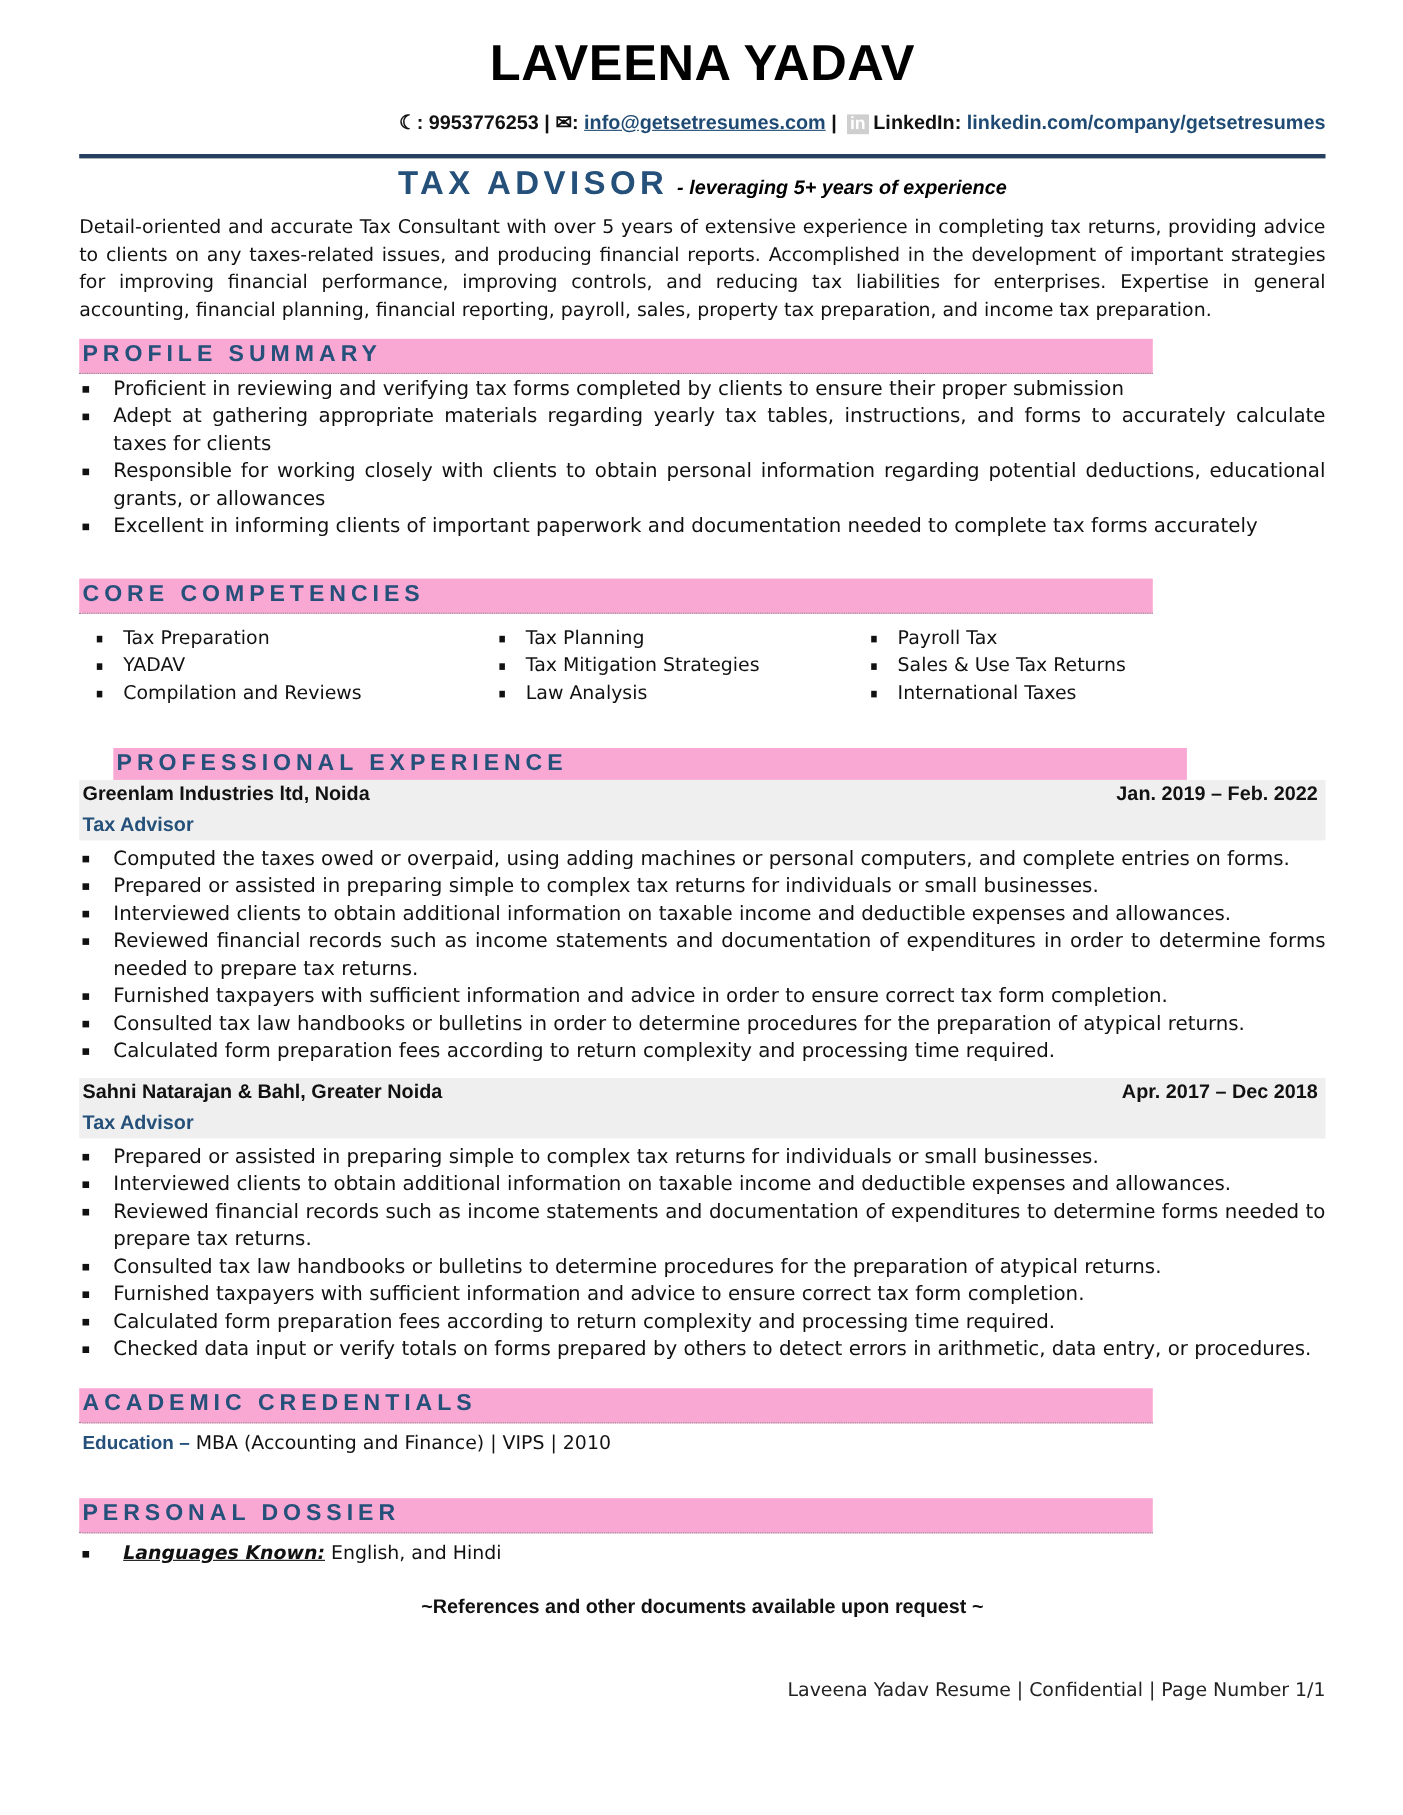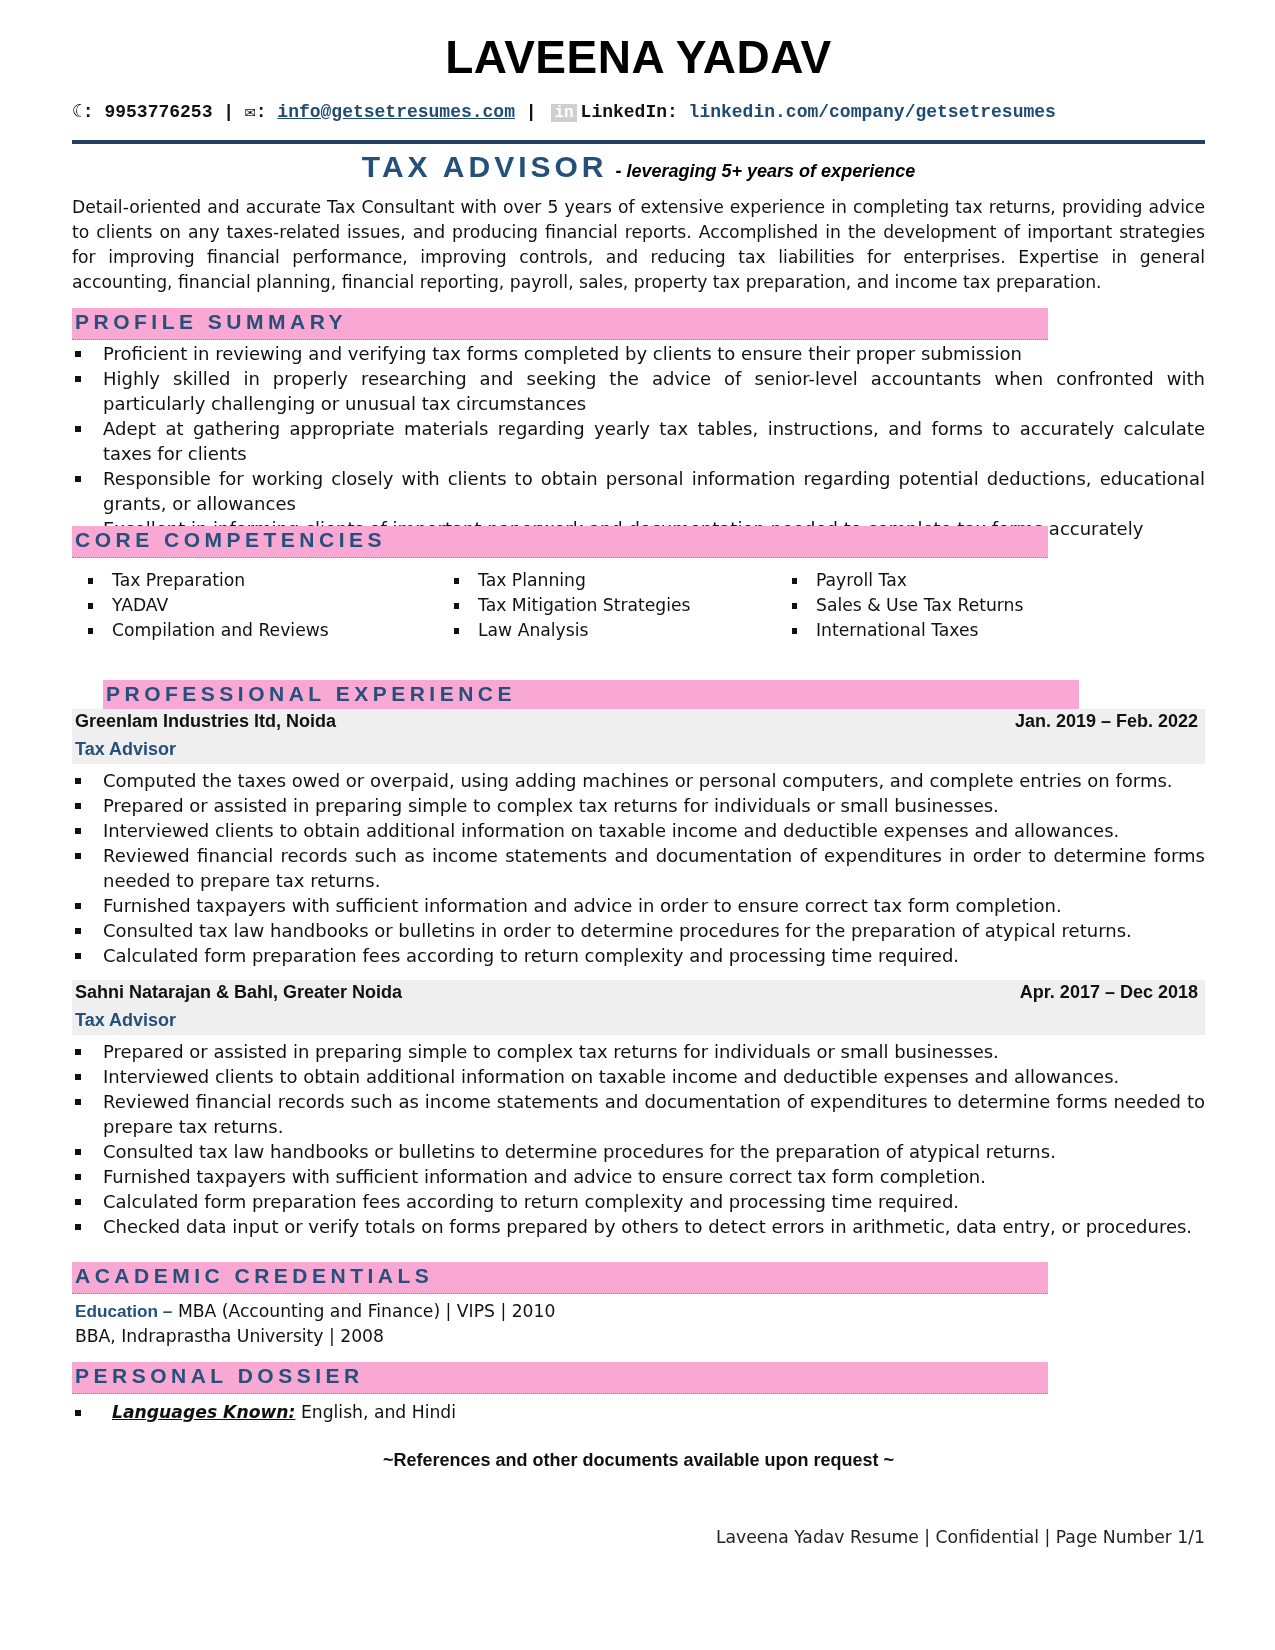--- a/index.html
+++ b/index.html
@@ -1,22 +1,22 @@
 <!DOCTYPE html>
 <html><head>
 <meta charset="utf-8">
 <style>
   html, body { margin:0; padding:0; background:#ffffff; }
   body { width:1275px; height:1650px; position:relative; overflow:hidden;
          font-family:"DejaVu Sans", sans-serif; color:#111; }
   .page { position:absolute; left:72px; width:1133px; top:0; }
   .name { position:absolute; top:30px; left:0; width:1133px; text-align:center;
           font-family:"Liberation Sans", sans-serif; font-weight:bold; font-size:46px; letter-spacing:0.5px; color:#000; }
-  .contact { position:absolute; top:100px; left:0; width:1133px; text-align:left;
-             font-family:Liberation Mono, monospace; font-weight:bold; font-size:18px; color:#111; white-space:nowrap; }
+  .contact { position:absolute; top:100px; left:0; width:1133px; text-align:right;
+             font-family:Liberation Sans, sans-serif; font-weight:bold; font-size:18px; color:#111; white-space:nowrap; }
   .contact .lnk { color:#1f4a73; text-decoration:underline; }
   .contact .lnk2 { color:#1f4a73; }
   .contact .in-box { display:inline-block; background:#cfcfcf; color:#fff; padding:0 3px; font-size:16px; margin:0 4px; }
   .rule { position:absolute; top:140px; left:0; width:1133px; height:4px; background:#27405f; }
   .title-row { position:absolute; top:150px; left:0; width:1133px; text-align:center; white-space:nowrap; }
   .title-row .t { font-family:"Liberation Sans", sans-serif; font-weight:bold; font-size:30px; letter-spacing:4px; color:#24507a; }
   .title-row .sub { font-family:"Liberation Sans", sans-serif; font-style:italic; font-weight:bold; font-size:18px; color:#000; margin-left:8px; }
   .para { position:absolute; top:195px; left:0; width:1133px; font-size:17.2px; line-height:25px; text-align:justify; color:#111; }
   .band { position:absolute; left:0; width:976px; height:31px; background:#f9a8d4; border-bottom:1.5px dotted #8a8a8a; }
   .band span { position:absolute; left:3px; top:2px; font-family:"Liberation Sans", sans-serif; font-weight:bold;
@@ -59,21 +59,20 @@
     <span class="t">TAX ADVISOR</span><span class="sub">- leveraging 5+ years of experience</span>
   </div>
 
   <div class="para">Detail-oriented and accurate Tax Consultant with over 5 years of extensive experience in completing tax returns, providing advice to clients on any taxes-related issues, and producing financial reports. Accomplished in the development of important strategies for improving financial performance, improving controls, and reducing tax liabilities for enterprises. Expertise in general accounting, financial planning, financial reporting, payroll, sales, property tax preparation, and income tax preparation.</div>
 
   <div class="band" style="top:308px;">
     <span>PROFILE SUMMARY</span>
   </div>
   <ul class="bl" style="top:341px;">
     <li>Proficient in reviewing and verifying tax forms completed by clients to ensure their proper submission</li>
-    <li>Highly skilled in properly researching and seeking the advice of senior-level accountants when confronted with particularly challenging or unusual tax circumstances</li>
     <li>Adept at gathering appropriate materials regarding yearly tax tables, instructions, and forms to accurately calculate taxes for clients</li>
     <li>Responsible for working closely with clients to obtain personal information regarding potential deductions, educational grants, or allowances</li>
     <li>Excellent in informing clients of important paperwork and documentation needed to complete tax forms accurately</li>
   </ul>
 
   <div class="band" style="top:526px;">
     <span>CORE COMPETENCIES</span>
   </div>
   <div class="comp">
     <div class="col" style="left:12px;">
@@ -125,21 +124,20 @@
     <li>Furnished taxpayers with sufficient information and advice to ensure correct tax form completion.</li>
     <li>Calculated form preparation fees according to return complexity and processing time required.</li>
     <li>Checked data input or verify totals on forms prepared by others to detect errors in arithmetic, data entry, or procedures.</li>
   </ul>
 
   <div class="band" style="top:1262px;">
     <span>ACADEMIC CREDENTIALS</span>
   </div>
   <div class="edu">
     <div><span class="lbl">Education –</span><span> MBA (Accounting and Finance) | VIPS | 2010</span></div>
-    <div>BBA, Indraprastha University | 2008</div>
   </div>
 
   <div class="band" style="top:1362px;">
     <span>PERSONAL DOSSIER</span>
   </div>
   <div class="lang">
     <span class="bul"></span>
     <span class="txt"><span class="lbl">Languages Known:</span><span> English, and Hindi</span></span>
   </div>
 

